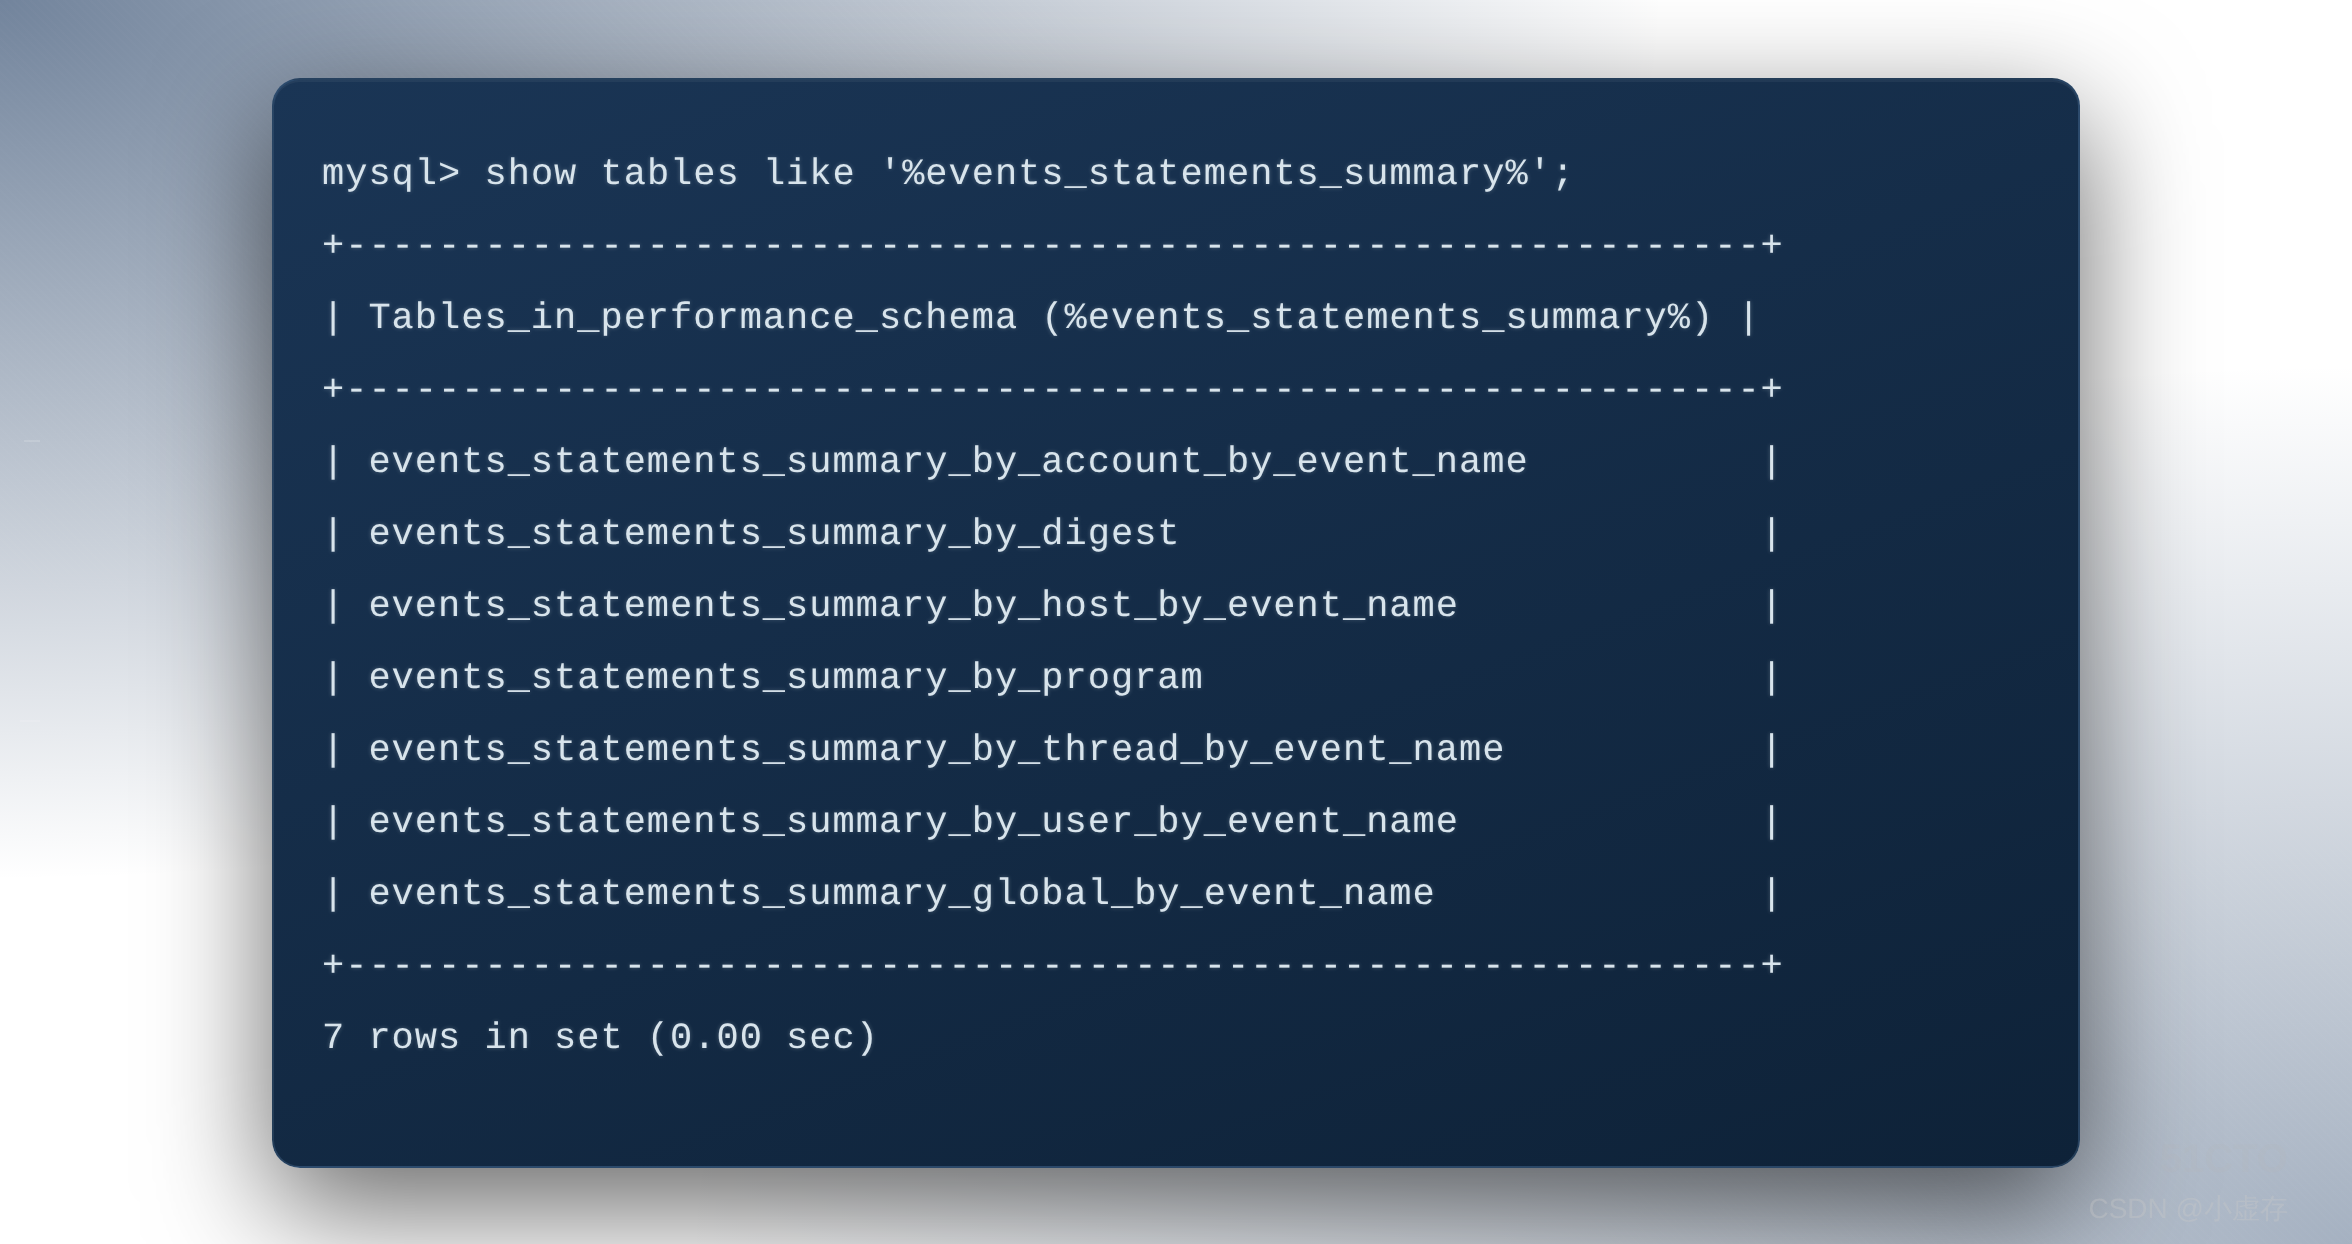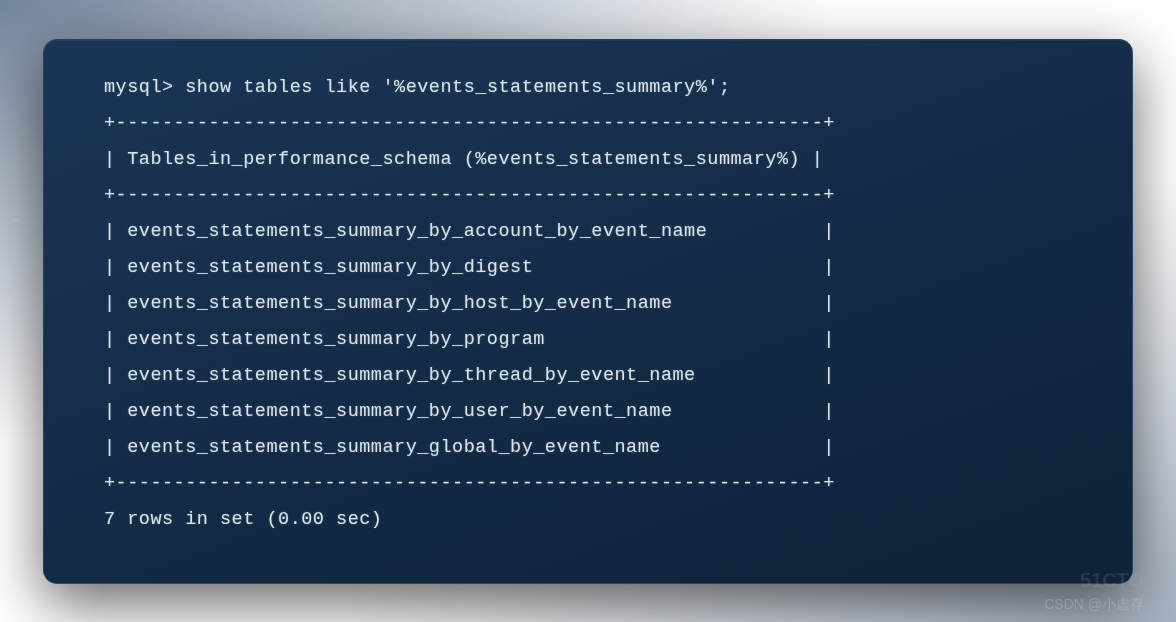--- a/index.html
+++ b/index.html
@@ -28,29 +28,29 @@
       background-image: repeating-linear-gradient(
         45deg,
         rgba(255,255,255,0.01) 0px,
         rgba(255,255,255,0.01) 1px,
         transparent 1px,
         transparent 3px
       );
       pointer-events: none;
     }
     .terminal-window {
-      width: 1090px;
+      width: 904px;
       height: 545px;
       background: linear-gradient(160deg, #1a3555 0%, #0e2238 100%);
       border-radius: 14px;
       border: 1px solid rgba(100, 140, 180, 0.25);
       box-shadow: 
         0 20px 60px rgba(0, 0, 0, 0.6),
         inset 0 1px 0 rgba(255, 255, 255, 0.05);
-      padding: 30px 60px;
+      padding: 30px 24px;
       overflow: hidden;
       position: relative;
     }
     .terminal-content {
       color: #d8e4ec;
       font-size: 18.5px;
       line-height: 1.95;
       white-space: pre;
       letter-spacing: 0.5px;
       text-shadow: 0 0 2px rgba(216, 228, 236, 0.3);

